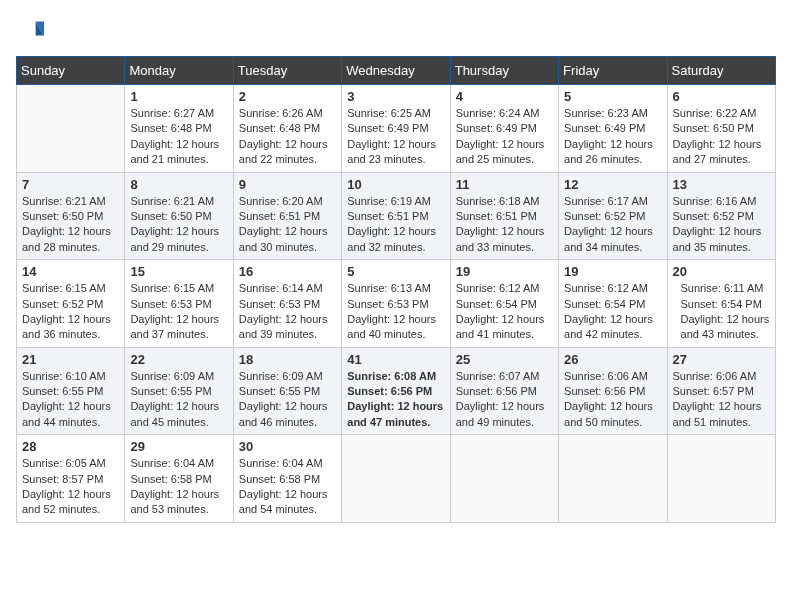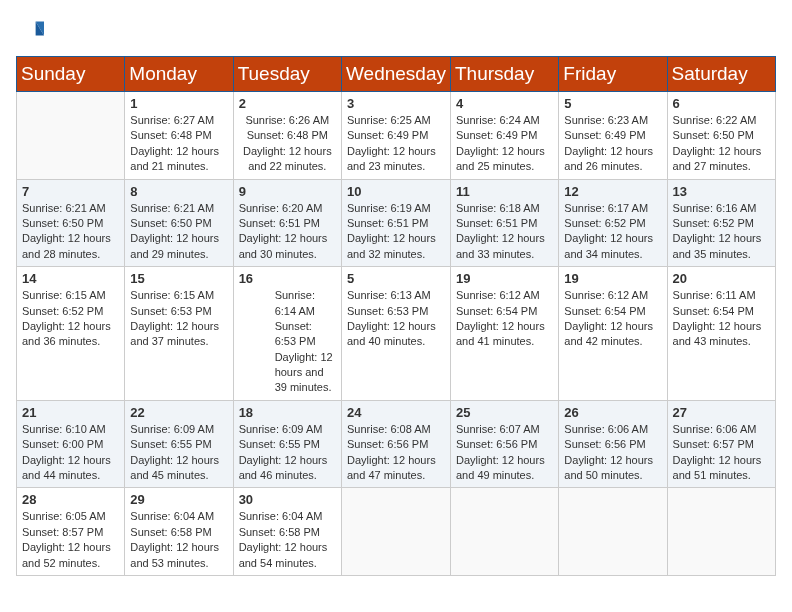--- a/index.html
+++ b/index.html
@@ -51,25 +51,25 @@
     .location {
       font-size: 16px;
       color: #555;
     }
     .calendar {
       width: 100%;
       border-collapse: collapse;
       font-size: 11px;
     }
     .calendar th {
-      background: #c2410c;
+      background: #404040;
       color: #fff;
       padding: 6px 4px;
       text-align: left;
-      font-size: 19px;
+      font-size: 13px;
       font-weight: normal;
       border: 1px solid #1e5a96;
     }
     .calendar td {
       border: 1px solid #ccc;
       vertical-align: top;
       padding: 4px 5px;
       width: calc(100% / 7);
       height: 80px;
     }
@@ -128,21 +128,21 @@
   <tr>
         <td class="empty-cell"></td>
         <td>
           <span class="day-num">1</span>
           <div class="day-info" style="white-space: pre-line;">Sunrise: 6:27 AM
 Sunset: 6:48 PM
 Daylight: 12 hours and 21 minutes.</div>
         </td>
         <td>
           <span class="day-num">2</span>
-          <div class="day-info" style="white-space: pre-line; text-align: center;">Sunrise: 6:26 AM
+          <div class="day-info" style="white-space: pre-line;">Sunrise: 6:26 AM
 Sunset: 6:48 PM
 Daylight: 12 hours and 22 minutes.</div>
         </td>
         <td>
           <span class="day-num">3</span>
           <div class="day-info" style="white-space: pre-line;">Sunrise: 6:25 AM
 Sunset: 6:49 PM
 Daylight: 12 hours and 23 minutes.</div>
         </td>
         <td>
@@ -216,21 +216,21 @@
 Daylight: 12 hours and 36 minutes.</div>
         </td>
         <td>
           <span class="day-num">15</span>
           <div class="day-info" style="white-space: pre-line;">Sunrise: 6:15 AM
 Sunset: 6:53 PM
 Daylight: 12 hours and 37 minutes.</div>
         </td>
         <td>
           <span class="day-num">16</span>
-          <div class="day-info" style="white-space: pre-line; margin-left: 36px;">Sunrise: 6:14 AM
+          <div class="day-info" style="white-space: pre-line;">Sunrise: 6:14 AM
 Sunset: 6:53 PM
 Daylight: 12 hours and 39 minutes.</div>
         </td>
         <td>
           <span class="day-num">5</span>
           <div class="day-info" style="white-space: pre-line;">Sunrise: 6:13 AM
 Sunset: 6:53 PM
 Daylight: 12 hours and 40 minutes.</div>
         </td>
         <td>
@@ -240,47 +240,47 @@
 Daylight: 12 hours and 41 minutes.</div>
         </td>
         <td>
           <span class="day-num">19</span>
           <div class="day-info" style="white-space: pre-line;">Sunrise: 6:12 AM
 Sunset: 6:54 PM
 Daylight: 12 hours and 42 minutes.</div>
         </td>
         <td>
           <span class="day-num">20</span>
-          <div class="day-info" style="white-space: pre-line;">Sunrise: 6:11 AM
+          <div class="day-info" style="white-space: pre-line; margin-left: 8px;">Sunrise: 6:11 AM
 Sunset: 6:54 PM
 Daylight: 12 hours and 43 minutes.</div>
         </td>
       </tr>
       <tr class="row-shaded">
         <td>
           <span class="day-num">21</span>
           <div class="day-info" style="white-space: pre-line;">Sunrise: 6:10 AM
-Sunset: 6:00 PM
+Sunset: 6:55 PM
 Daylight: 12 hours and 44 minutes.</div>
         </td>
         <td>
           <span class="day-num">22</span>
           <div class="day-info" style="white-space: pre-line;">Sunrise: 6:09 AM
 Sunset: 6:55 PM
 Daylight: 12 hours and 45 minutes.</div>
         </td>
         <td>
           <span class="day-num">18</span>
           <div class="day-info" style="white-space: pre-line;">Sunrise: 6:09 AM
 Sunset: 6:55 PM
 Daylight: 12 hours and 46 minutes.</div>
         </td>
         <td>
-          <span class="day-num">24</span>
-          <div class="day-info" style="white-space: pre-line;">Sunrise: 6:08 AM
+          <span class="day-num">41</span>
+          <div class="day-info" style="white-space: pre-line; font-weight: bold;">Sunrise: 6:08 AM
 Sunset: 6:56 PM
 Daylight: 12 hours and 47 minutes.</div>
         </td>
         <td>
           <span class="day-num">25</span>
           <div class="day-info" style="white-space: pre-line;">Sunrise: 6:07 AM
 Sunset: 6:56 PM
 Daylight: 12 hours and 49 minutes.</div>
         </td>
         <td>

